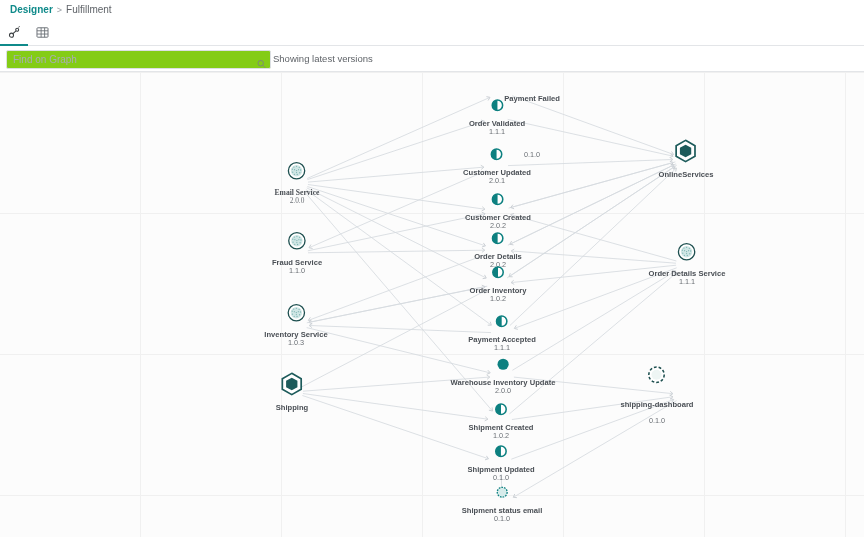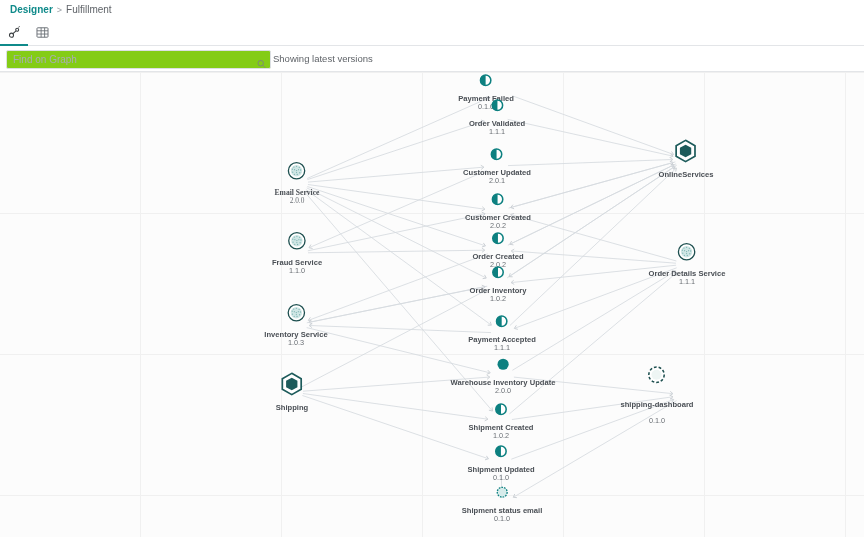--- a/index.html
+++ b/index.html
@@ -229,21 +229,21 @@
         <line x1="676.1" y1="193.2" x2="511.9" y2="210.5" marker-end="url(#arw)"></line>
         <line x1="676.4" y1="189.0" x2="511.5" y2="142.8" marker-end="url(#arw)"></line>
         <line x1="676.7" y1="195.8" x2="515.1" y2="256.1" marker-end="url(#arw)"></line>
         <line x1="501.3" y1="402.0" x2="501.7" y2="418.0" marker-end="url(#arw)"></line>
         <line x1="676.5" y1="328.6" x2="514.0" y2="424.9" marker-end="url(#arw)"></line>
         <line x1="512.4" y1="298.3" x2="675.0" y2="199.3" marker-end="url(#arw)"></line>
         <line x1="509.4" y1="341.9" x2="676.3" y2="201.0" marker-end="url(#arw)"></line>
       </g>
   </svg>
   <div id="node-layer">
-      <div class="node" style="left: 486px; top: 20px;">
+      <div class="node" style="left: 532px; top: 20px; gap: 48px;">
         <span class="glyph"><svg width="13" height="13" viewBox="0 0 20 20">
        <circle cx="10" cy="10" r="8" fill="#ffffff" stroke="#0d8080" stroke-width="2.4"></circle>
        <path d="M10,2 A8,8 0 0,0 10,18 Z" fill="#0d8080"></path>
      </svg></span>
         <div class="nlabel">Payment Failed</div>
         <div class="nver">0.1.0</div>
       </div>
       <div class="node" style="left: 497px; top: 45px;">
         <span class="glyph"><svg width="13" height="13" viewBox="0 0 20 20">
        <circle cx="10" cy="10" r="8" fill="#ffffff" stroke="#0d8080" stroke-width="2.4"></circle>
@@ -296,21 +296,21 @@
        <path d="M10,2 A8,8 0 0,0 10,18 Z" fill="#0d8080"></path>
      </svg></span>
         <div class="nlabel">Customer Created</div>
         <div class="nver">2.0.2</div>
       </div>
       <div class="node" style="left: 498px; top: 178px;">
         <span class="glyph"><svg width="13" height="13" viewBox="0 0 20 20">
        <circle cx="10" cy="10" r="8" fill="#ffffff" stroke="#0d8080" stroke-width="2.4"></circle>
        <path d="M10,2 A8,8 0 0,0 10,18 Z" fill="#0d8080"></path>
      </svg></span>
-        <div class="nlabel">Order Created</div>
+        <div class="nlabel">Order Details</div>
         <div class="nver">2.0.2</div>
       </div>
       <div class="node" style="left: 297px; top: 181px;">
         <span class="glyph"><svg width="20" height="20" viewBox="0 0 26 26">
        <circle cx="13" cy="13" r="10.6" fill="#ffffff" stroke="#1d4f4f" stroke-width="1.7"></circle>
        <circle cx="13" cy="13" r="7.4" fill="#cfe6e5"></circle>
        <g fill="#7fb5b3">
          <circle cx="13" cy="7.3" r="0.85"></circle>
               <circle cx="16.6" cy="8.6" r="0.85"></circle>
          <circle cx="18.3" cy="12" r="0.85"></circle>

